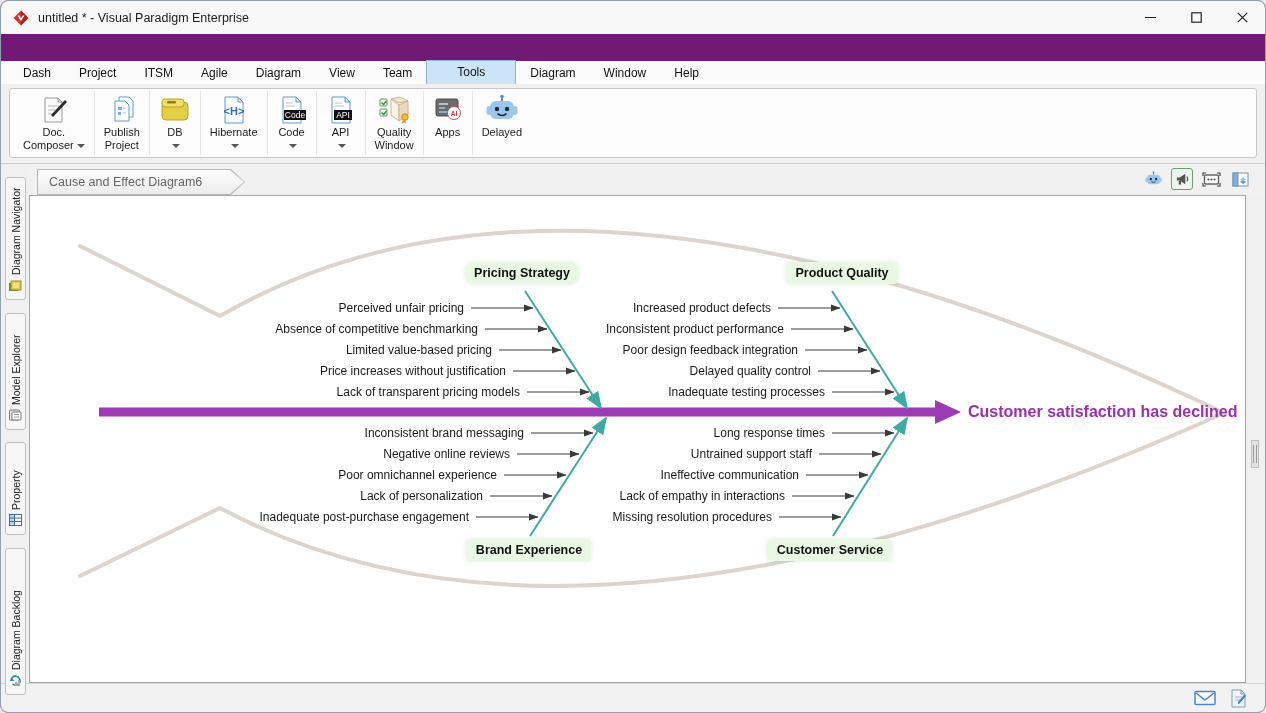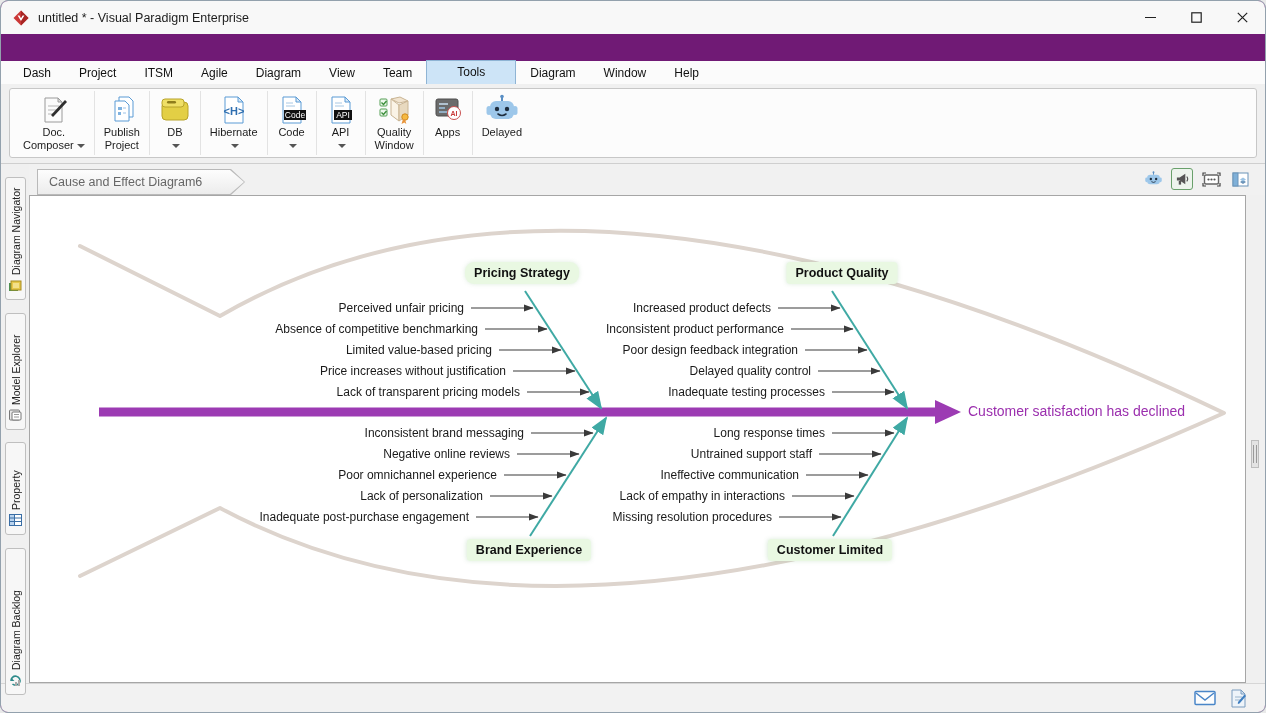--- a/index.html
+++ b/index.html
@@ -61,21 +61,21 @@
   .canvas{ flex:1; background:#fff; border:1px solid #a6a6a6; position:relative; overflow:hidden; }
   .rightstrip{ width:19px; position:relative; background:#f0f0f0; }
   .grip{ position:absolute; top:245px; left:5px; width:8px; height:28px; background:#e3e3e3;
          border:1px solid #bdbdbd; cursor:pointer;
          background-image:repeating-linear-gradient(90deg,#9a9a9a 0 1px,transparent 1px 3px);
          background-size:5px 18px; background-position:1px 4px; background-repeat:no-repeat; }
 
   .cat-label{ position:absolute; transform:translateX(-50%); background:#e9f8e2; border-radius:4px;
               padding:4px 9px; font-size:12.5px; font-weight:bold; color:#111; white-space:nowrap;
               box-shadow:0 0 4px rgba(120,180,120,.25); cursor:pointer; }
-  .effect-label{ position:absolute; font-size:14px; font-weight:normal; color:#9b2fae; white-space:nowrap; cursor:pointer;}
+  .effect-label{ position:absolute; font-size:16px; font-weight:bold; color:#9b2fae; white-space:nowrap; cursor:pointer;}
 
   
   .statusbar{ height:29px; background:#f2f2f2; border-top:1px solid #d6d6d6; display:flex;
               align-items:center; justify-content:flex-end; padding-right:18px; gap:14px; }
   .status-icon{ cursor:pointer; display:flex; align-items:center; }
 
   svg text{ font-family:"Liberation Sans", sans-serif; }
 </style>
 </head>
 <body>
@@ -420,21 +420,21 @@
             <text x="795" y="241" font-size="12" fill="#1a1a1a" text-anchor="end">Long response times</text>
             <text x="782" y="262" font-size="12" fill="#1a1a1a" text-anchor="end">Untrained support staff</text>
             <text x="769" y="283" font-size="12" fill="#1a1a1a" text-anchor="end">Ineffective communication</text>
             <text x="755" y="304" font-size="12" fill="#1a1a1a" text-anchor="end">Lack of empathy in interactions</text>
             <text x="742" y="325" font-size="12" fill="#1a1a1a" text-anchor="end">Missing resolution procedures</text>
           </svg>
 
           <div class="cat-label" style="left:492px; top:66px;border-radius:9px;">Pricing Strategy</div>
           <div class="cat-label" style="left:800px; top:66px;margin-left:12px;">Product Quality</div>
           <div class="cat-label" style="left:499px; top:343px;">Brand Experience</div>
-          <div class="cat-label" style="left:800px; top:343px;">Customer Limited</div>
+          <div class="cat-label" style="left:800px; top:343px;">Customer Service</div>
 
           <div class="effect-label" style="left:938px; top:207px;">Customer satisfaction has declined</div>
         </div>
 
         <div class="rightstrip">
           <div class="grip"></div>
         </div>
       </div>
     </div>
   </div>

